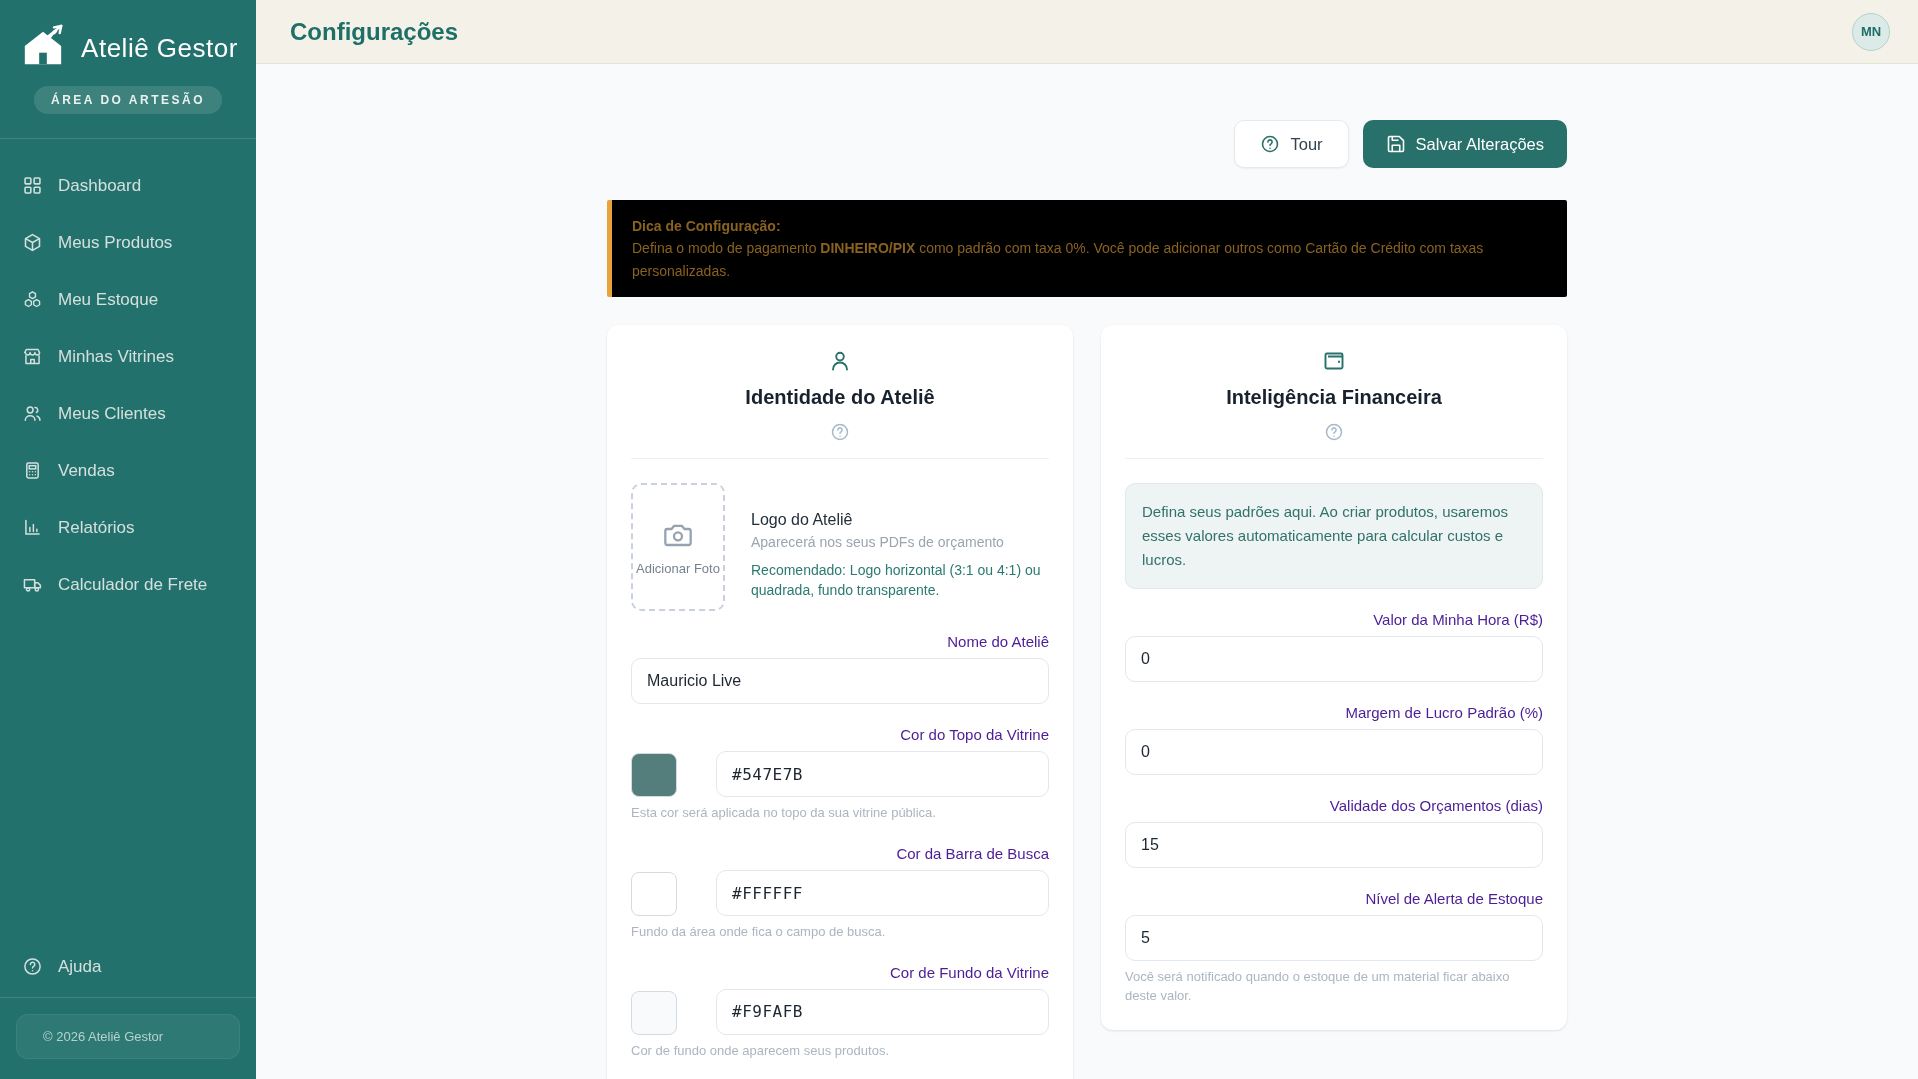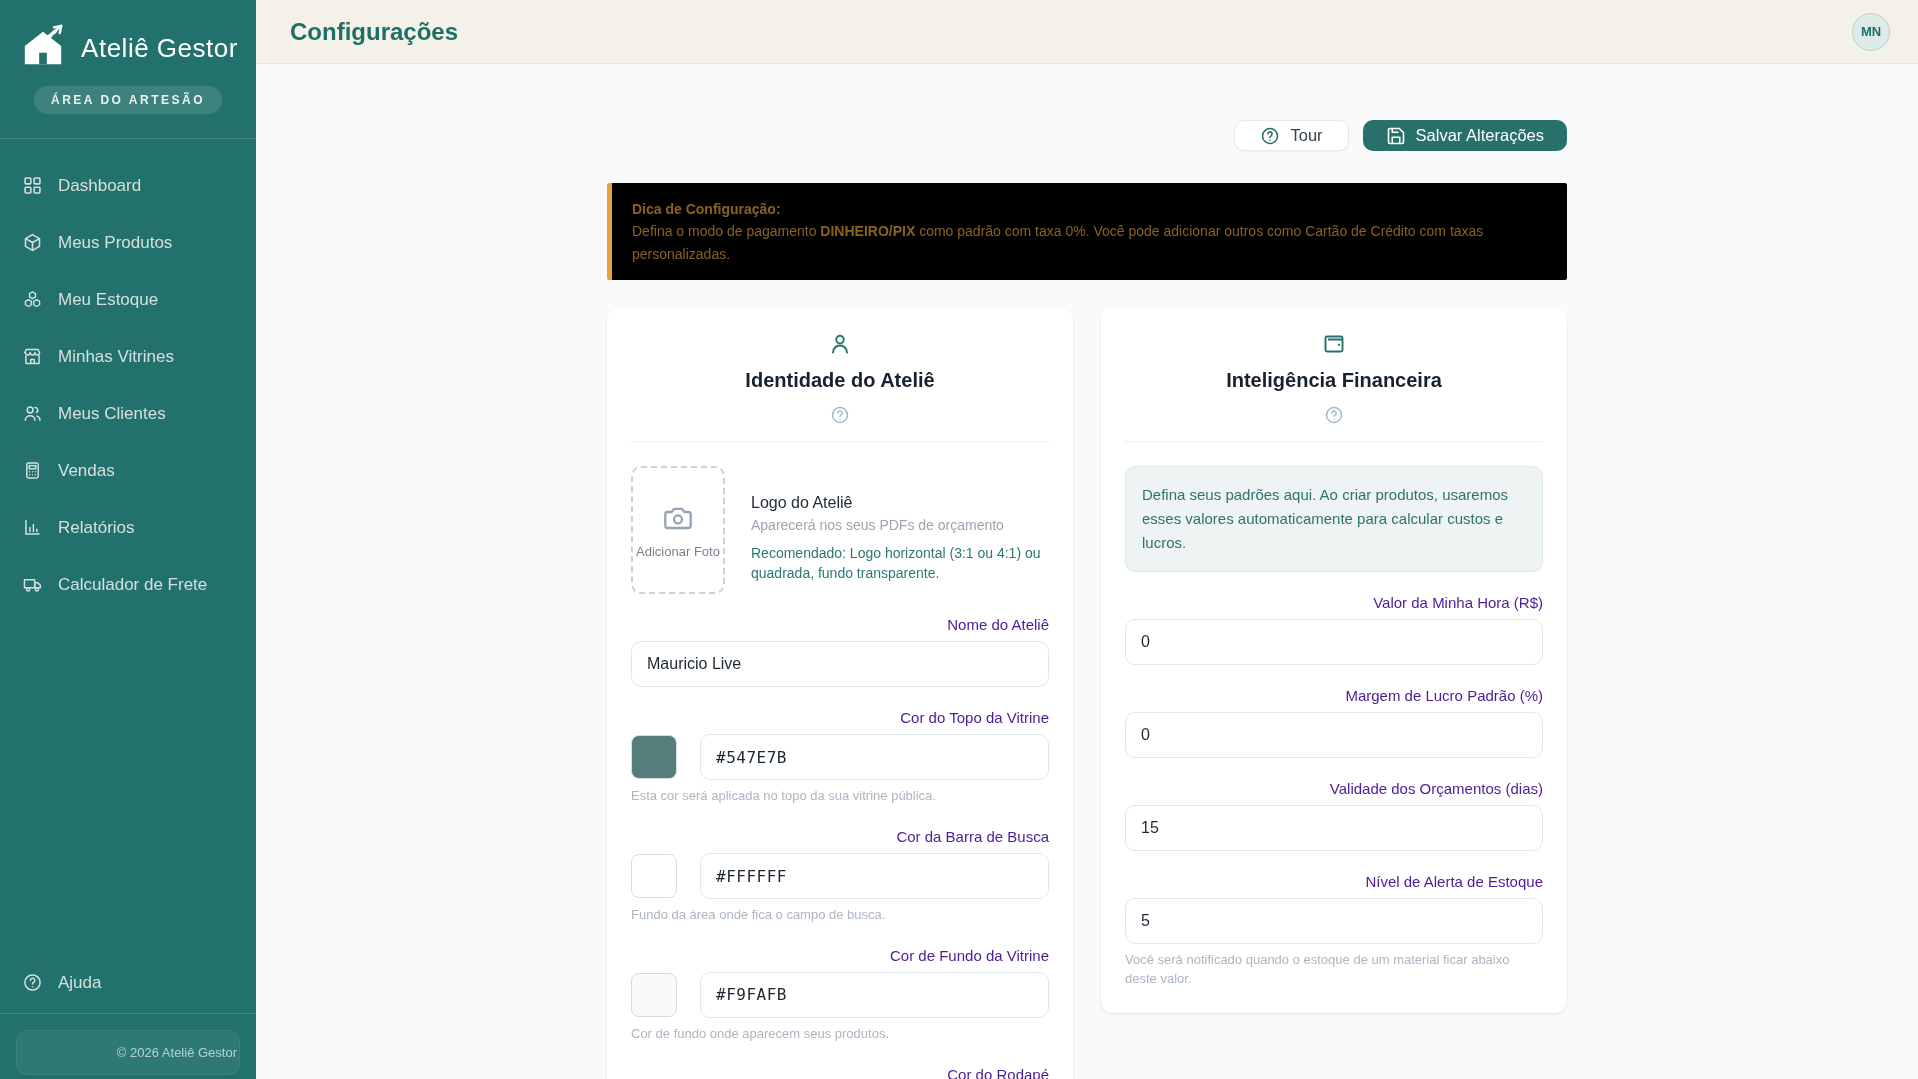--- a/index.html
+++ b/index.html
@@ -10,33 +10,33 @@
   .sidebar { width:256px; flex:none; background:#23716C; display:flex; flex-direction:column; height:1079px; }
   .brand-row { display:flex; align-items:center; justify-content:center; gap:13px; padding:24px 6px 12px;text-align:right; }
   .brand-name { color:#FFFFFF; font-size:26px; font-weight:500; letter-spacing:.5px; }
   .badge-row { display:flex; justify-content:center; padding:2px 0 24px; }
   .area-badge { background:rgba(255,255,255,.12); color:#EAF2F0; font-size:12px; font-weight:bold; letter-spacing:2.5px; padding:7px 17px; border-radius:999px; }
   .side-divider { border:none; border-top:1px solid rgba(255,255,255,.14); }
   .side-nav { display:flex; flex-direction:column; gap:16px; padding:26px 8px 10px; flex:1; }
   .nav-item { display:flex; align-items:center; gap:15px; padding:10px 14px; border-radius:10px; color:#D4E0DE; font-size:17px; cursor:pointer; }
   .nav-item svg { width:21px; height:21px; flex:none; }
   .nav-item.help { margin-top:auto; }
-  .side-footer { margin:16px 16px 4px; padding:14px 2px; text-align:right; background:rgba(255,255,255,.06); border:1px solid rgba(255,255,255,.06); border-radius:12px; color:rgba(223,238,235,.75); font-size:13px; }
+  .side-footer { margin:16px 16px 20px; padding:14px 26px; text-align:left; background:rgba(255,255,255,.06); border:1px solid rgba(255,255,255,.06); border-radius:12px; color:rgba(223,238,235,.75); font-size:13px; }
 
   
   .main { flex:1; display:flex; flex-direction:column; min-width:0; }
   .topbar { height:64px; flex:none; background:#F4F2E8; border-bottom:1px solid #E5E3D6; display:flex; align-items:center; justify-content:space-between; padding:0 28px 0 34px; }
   .page-title { color:#1E6F68; font-size:24px; font-weight:bold; }
   .avatar { width:38px; height:38px; border-radius:50%; background:#DCEBE7; border:1px solid #B4D1CB; color:#1E6F68; font-size:13px; font-weight:bold; display:flex; align-items:center; justify-content:center; cursor:pointer; }
 
   .content { flex:1; overflow:hidden; }
   .column { width:960px; margin:0 auto; padding-top:56px; }
 
   .actions { display:flex; justify-content:flex-end; gap:14px; margin-bottom:32px; }
-  .btn { height:31px; display:flex; align-items:center; gap:10px; border-radius:10px; font-size:16.5px; cursor:pointer; font-family:inherit;justify-content:center; }
+  .btn { height:48px; display:flex; align-items:center; gap:10px; border-radius:10px; font-size:16.5px; cursor:pointer; font-family:inherit;justify-content:center; }
   .btn svg { width:20px; height:20px; }
   .btn-tour { background:#FFFFFF; border:1px solid #E6EAEF; box-shadow:0 1px 2px rgba(16,24,40,.05); color:#33424E; padding:0 25px; }
   .btn-tour svg { color:#27716A; }
   .btn-save { background:#27716A; border:none; color:#FFFFFF; padding:0 23px; }
 
   .tipbox { background:#000000; border-left:5px solid #E8A33D; border-radius:2px; padding:15px 20px; color:#8A6220; font-size:14px; line-height:1.6; margin-bottom:28px; }
   .tip-title { font-weight:bold; }
   .tip-bold { font-weight:bold; }
 
   .cards { display:grid; grid-template-columns:1fr 1fr; gap:28px; align-items:start; }
@@ -52,21 +52,21 @@
   .upload-label { font-size:13px; color:#76828E; }
   .logo-info { padding-top:28px; }
   .logo-heading { font-size:16px; font-weight:500; color:#242E3A; }
   .logo-sub { font-size:14px; color:#9AA5B1; margin-top:5px; }
   .logo-hint { font-size:14px; color:#2B7A72; margin-top:10px; line-height:1.45; max-width:340px; }
 
   .field { margin-top:22px; }
   .field-label { display:block; font-size:15px; color:#4c1d95; margin-bottom:8px;text-align:right; }
   .text-input { width:100%; height:46px; border:1px solid #E3E7EC; border-radius:10px; padding:0 15px; font-size:16px; color:#1D2733; background:#FFFFFF; font-family:inherit; }
   .hex-input { font-family:"DejaVu Sans Mono", monospace; letter-spacing:.5px; }
-  .color-row { display:flex; align-items:center; gap:23px; }
+  .color-row { display:flex; align-items:flex-end; gap:39px; }
   .swatch { width:46px; height:44px; flex:none; border:1px solid #D4DAE1; border-radius:8px; cursor:pointer; }
   .helper { font-size:13px; color:#ABB6C2; margin-top:7px; line-height:1.45; }
 
   .infobox { margin-top:24px; background:#EDF4F3; border:1px solid #DFEAE9; border-radius:10px; padding:16px; font-size:15px; color:#31726C; line-height:1.6; }
 </style>
 </head>
 <body>
 
 <aside class="sidebar">
   <div class="brand-row">

